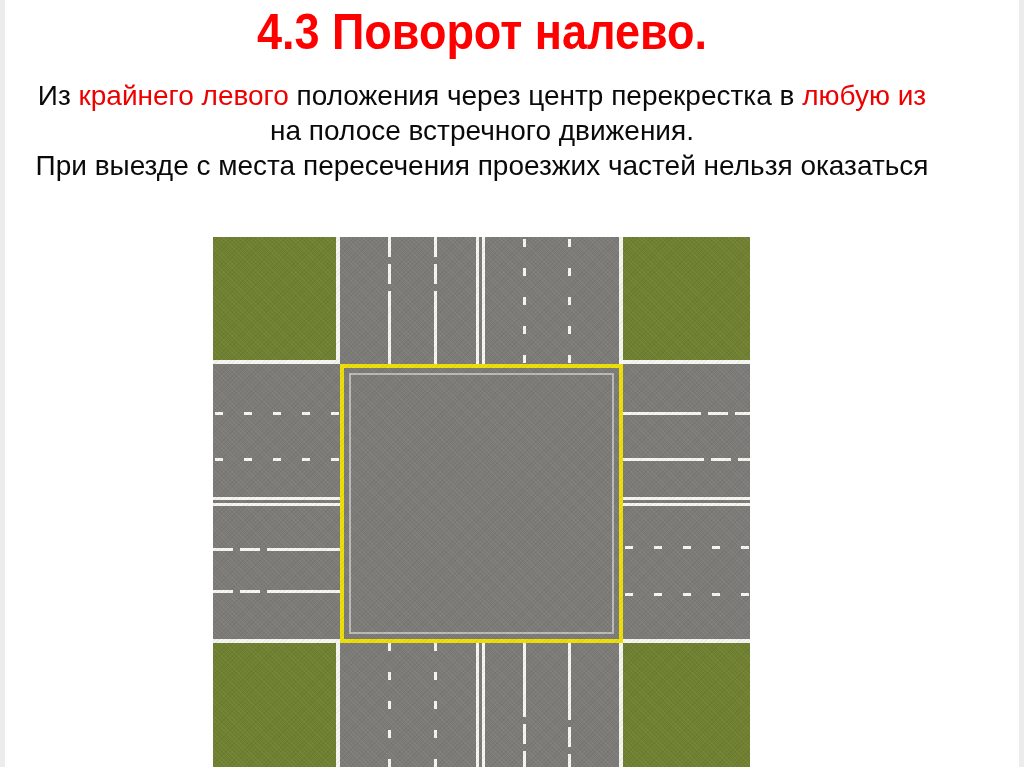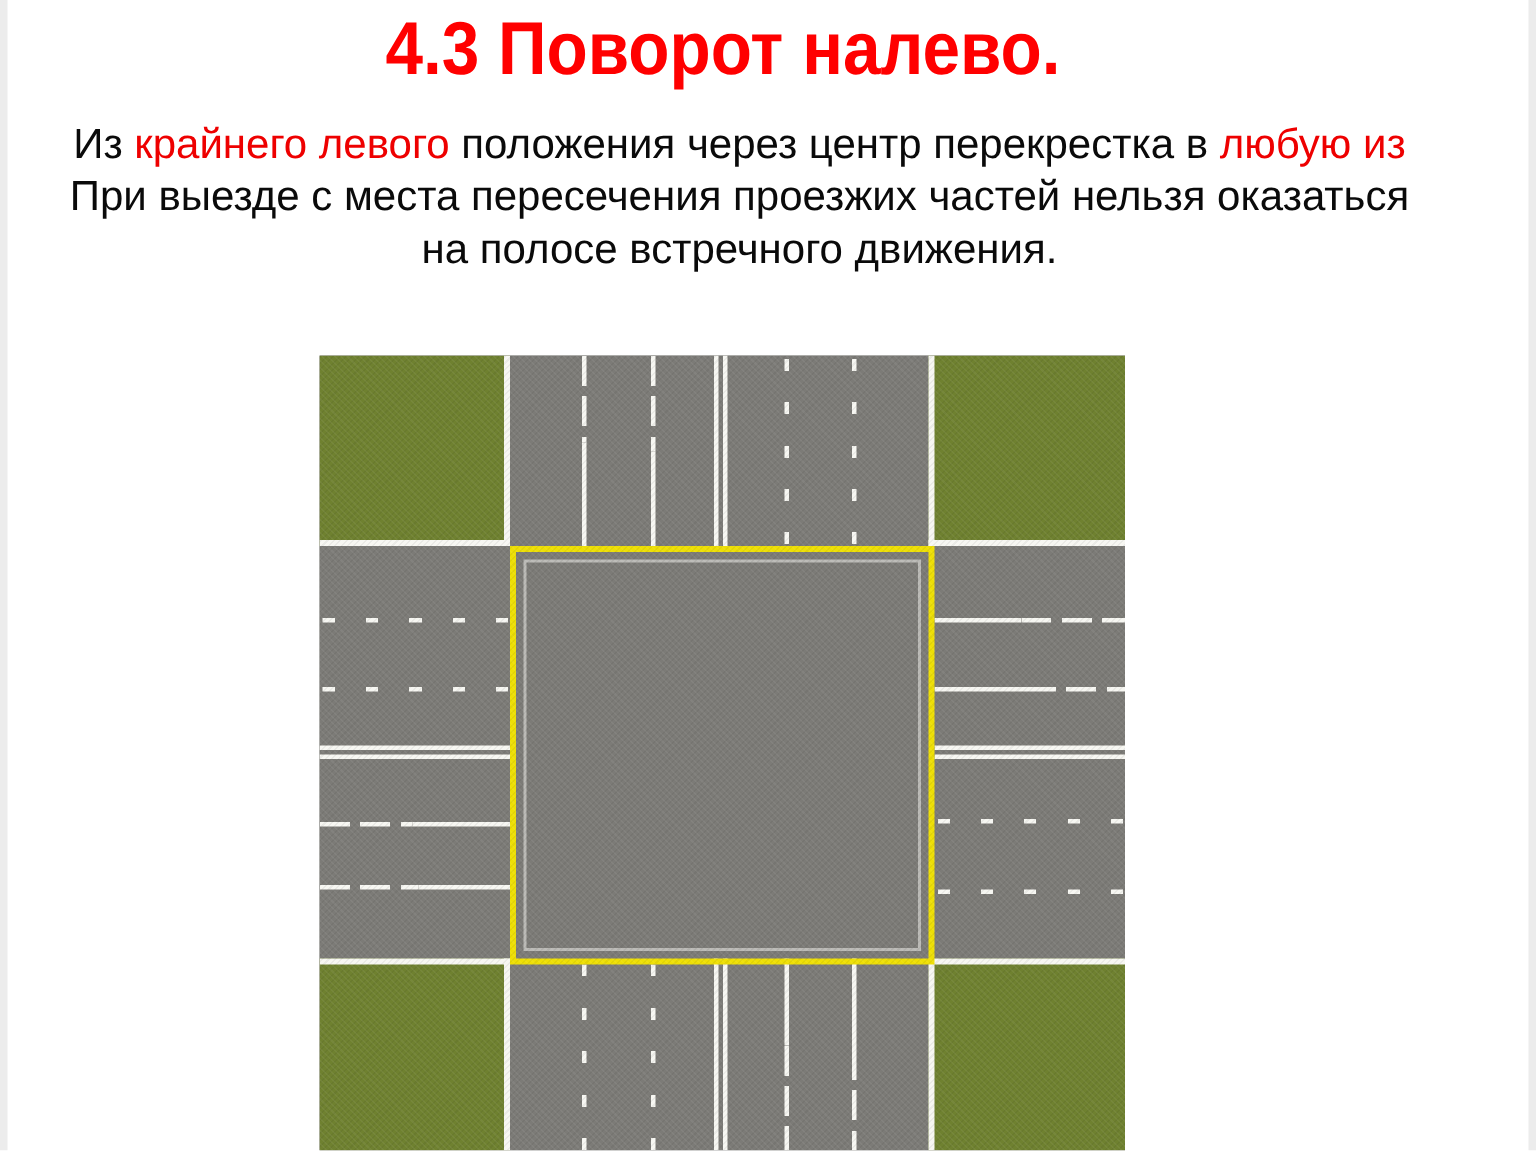--- a/index.html
+++ b/index.html
@@ -13,21 +13,21 @@
   #edge-right{left:1019px;}
 
   #title{
     position:absolute;top:4px;left:5px;width:954px;
     text-align:center;font-size:50px;line-height:56px;font-weight:bold;
     color:var(--title-color,#f00);
     transform:scaleX(.9);
     white-space:nowrap;
   }
   #body-text{
-    position:absolute;top:78px;left:16px;width:954px;
+    position:absolute;top:78px;left:5px;width:954px;
     text-align:center;font-size:28px;line-height:35px;
     color:var(--text-color,#0a0a0a);
   }
   .tline{white-space:nowrap;}
   .hl{color:var(--highlight-color,#ee0000);}
 
   
   #photo{
     position:absolute;left:213px;top:237px;width:537px;height:530px;
     background:var(--road,#7c7b77);overflow:hidden;
@@ -66,22 +66,22 @@
 </head>
 <body>
 
 <div class="edge-strip" id="edge-left"></div>
 <div class="edge-strip" id="edge-right"></div>
 
 <div id="title">4.3 Поворот налево.</div>
 
 <div id="body-text">
     <div class="tline"><span>Из </span><span class="hl">крайнего левого</span><span> положения через центр перекрестка в </span><span class="hl">любую из</span></div>
+    <div class="tline"><span>на полосе встречного движения.</span></div>
     <div class="tline"><span>При выезде с места пересечения проезжих частей нельзя оказаться</span></div>
-    <div class="tline"><span>на полосе встречного движения.</span></div>
   </div>
 
 <div id="photo">
 
   <div class="road" style="left:127px;top:0;width:279px;height:530px;"></div>
   <div class="road" style="left:0;top:127px;width:537px;height:279px;"></div>
 
   <div class="grass" id="grass-tl"></div>
   <div class="grass" id="grass-tr"></div>
   <div class="grass" id="grass-bl"></div>

